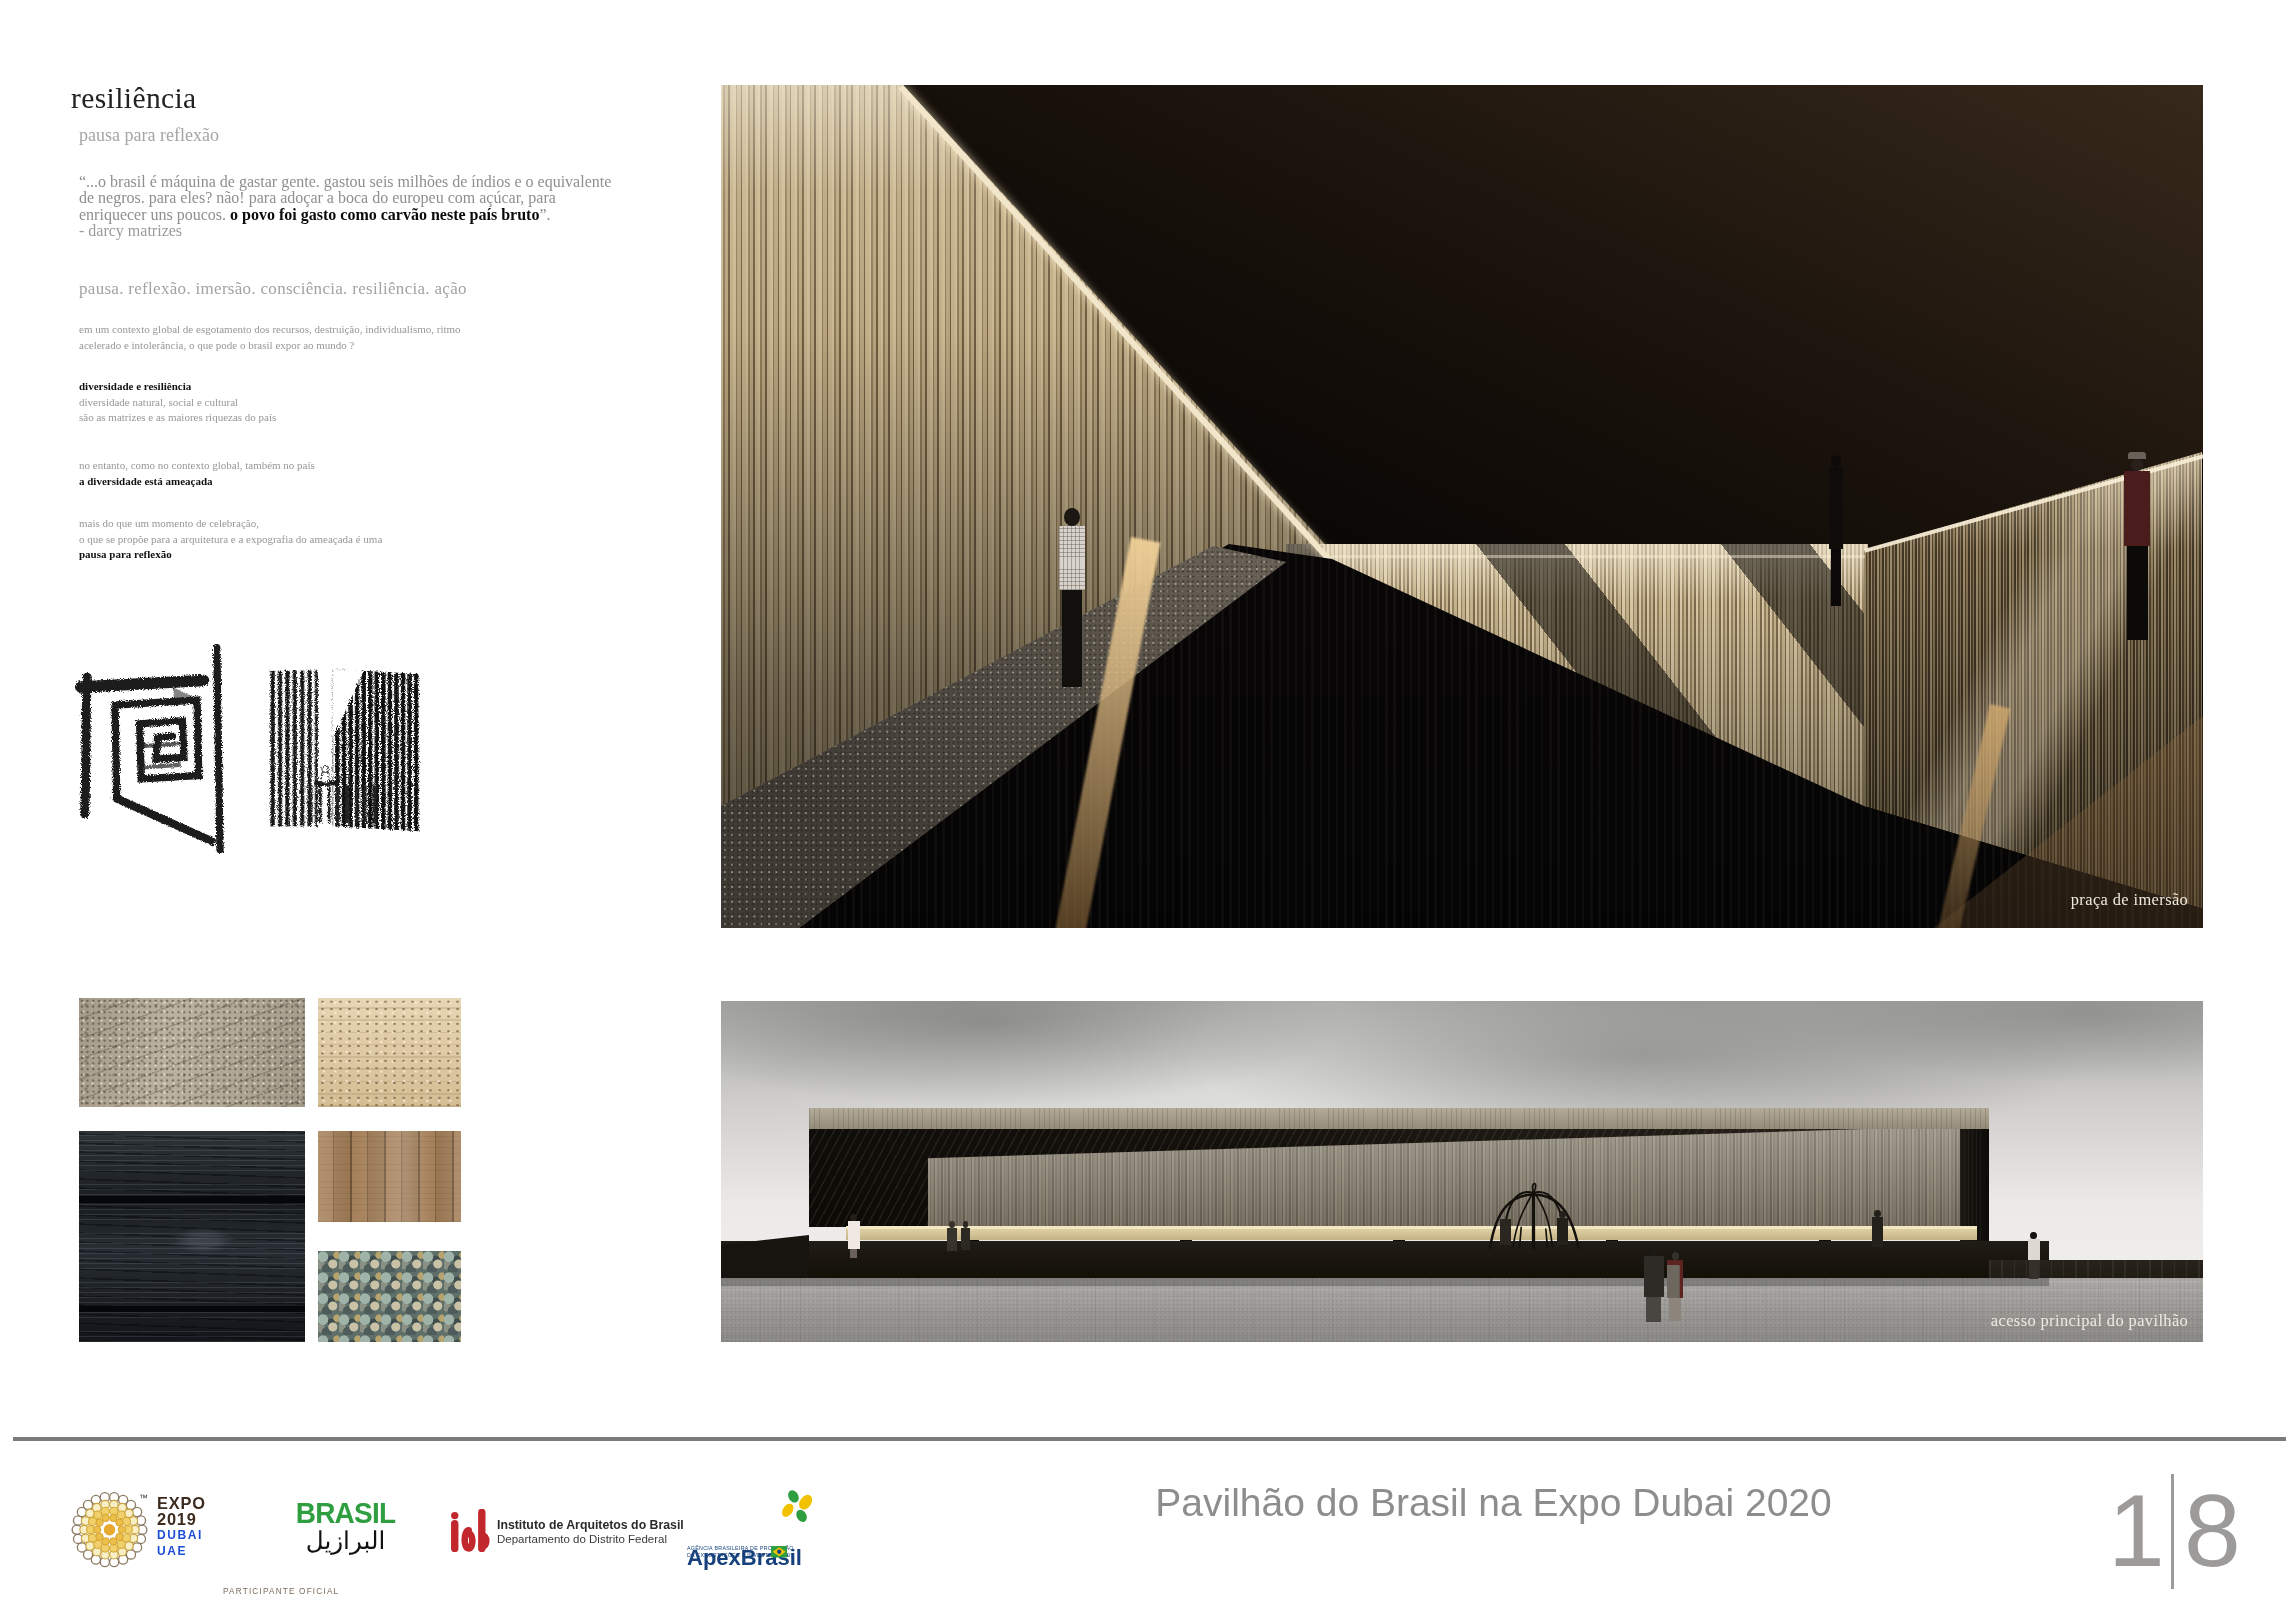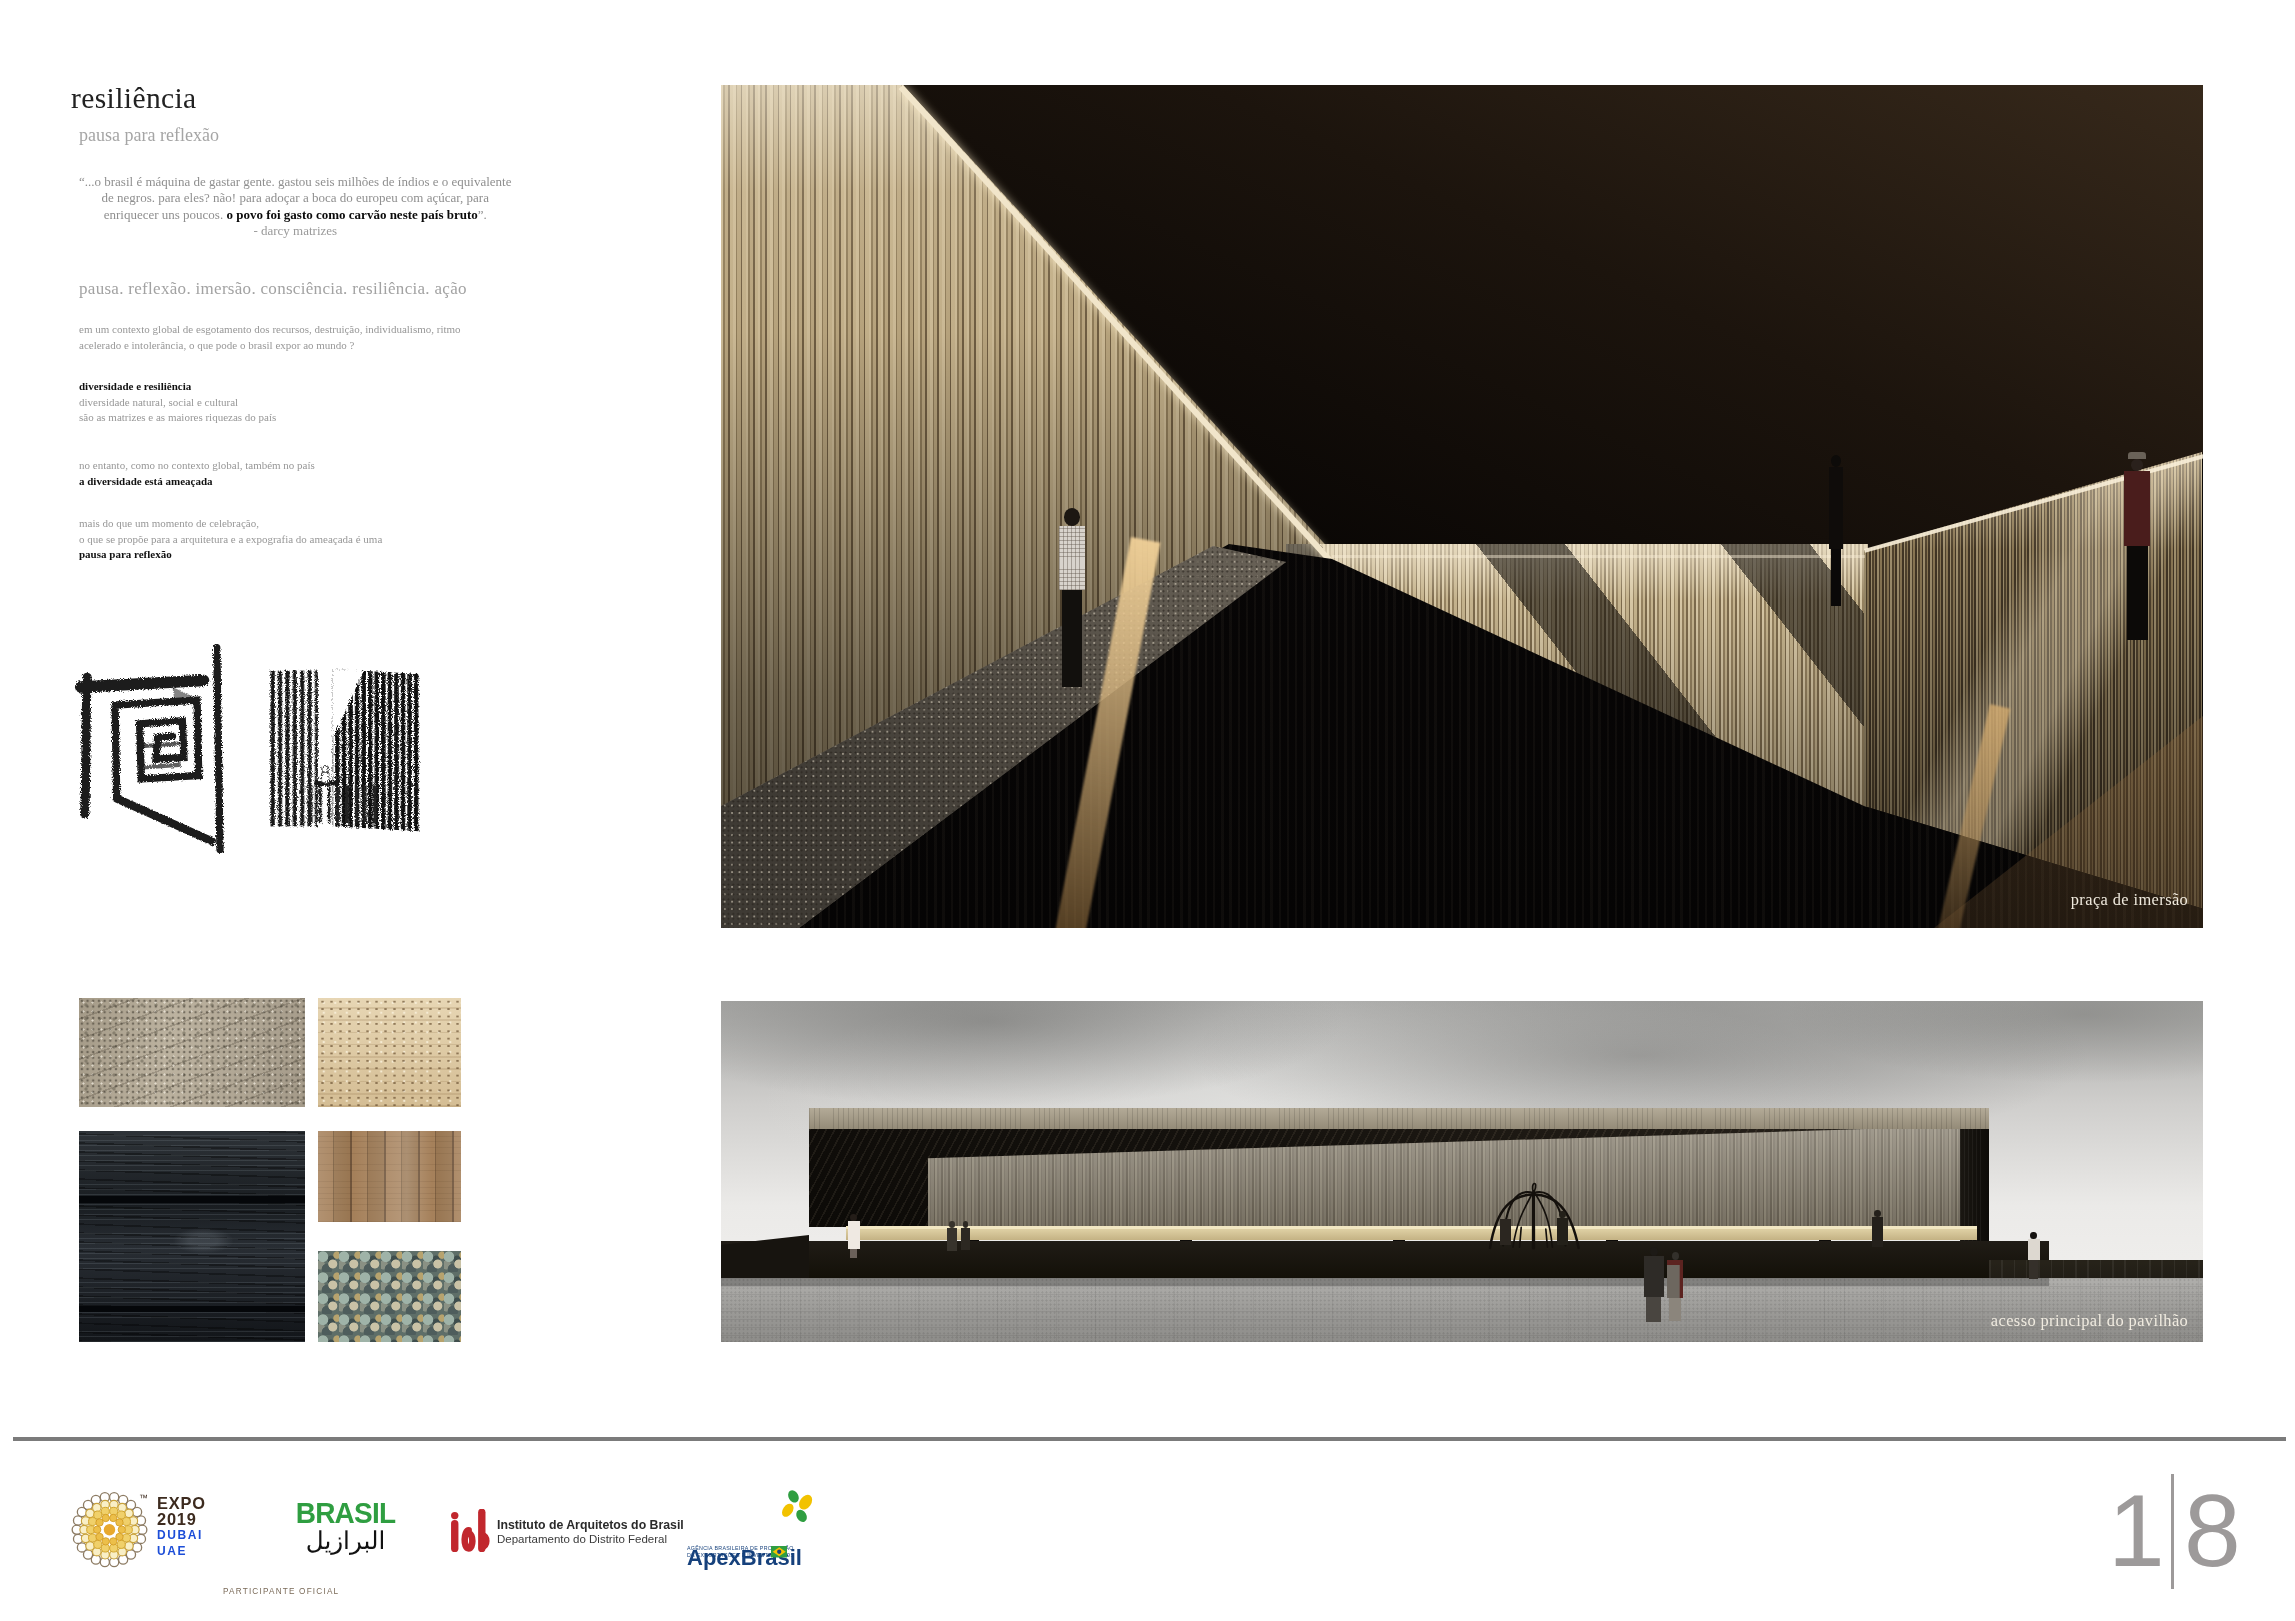--- a/index.html
+++ b/index.html
@@ -3,21 +3,21 @@
 <meta charset="utf-8">
 <style>
   html,body{margin:0;padding:0;background:#ffffff;}
   #board{position:relative;width:2295px;height:1622px;background:#ffffff;overflow:hidden;
          font-family:"Liberation Serif", serif;}
   .abs{position:absolute;}
 
   
   .title{left:71px;top:82px;font-size:29.5px;color:#222;letter-spacing:0.4px;}
   .subtitle{left:79px;top:125px;font-size:18px;color:#a5a5a5;}
-  .quote{left:79px;top:174px;font-size:13px;line-height:16.4px;color:#8f8f8f;white-space:nowrap;text-align:center;}
+  .quote{left:79px;top:174px;font-size:16px;line-height:16.4px;color:#8f8f8f;white-space:nowrap;}
   .quote b{color:#0a0a0a;}
   .attr{color:#9a9a9a;}
   .keywords{left:79px;top:279px;font-size:17px;color:#a2a2a2;letter-spacing:0.3px;white-space:nowrap;}
   .body-txt{font-size:11px;line-height:15.6px;color:#979797;white-space:nowrap;}
   .body-txt b{color:#111;}
   .ctx{left:79px;top:322px;}
   .div1{left:79px;top:379px;}
   .div2{left:79px;top:458px;}
   .div3{left:79px;top:516px;}
 
@@ -496,20 +496,21 @@
     <div>AGÊNCIA BRASILEIRA DE PROMOÇÃO</div>
     <div>DE EXPORTAÇÕES E INVESTIMENTOS</div>
   </div>
   <svg class="abs" style="left:771px;top:1546px;" width="16.4" height="11.5" viewBox="0 0 20 14">
     <rect width="20" height="14" fill="#2f9e41"></rect>
     <polygon points="10,1.5 18,7 10,12.5 2,7" fill="#f2c200"></polygon>
     <circle cx="10" cy="7" r="2.6" fill="#16417c"></circle>
   </svg>
 
   <div class="abs footer-title sans">
+    <div class="l2">Pavilhão do Brasil na Expo Dubai 2020</div>
   </div>
 
   <div class="abs pg pg1 sans">1</div>
   <div class="abs pgbar"></div>
   <div class="abs pg pg8 sans">8</div>
 
 </div>
 
 
 </body></html>

